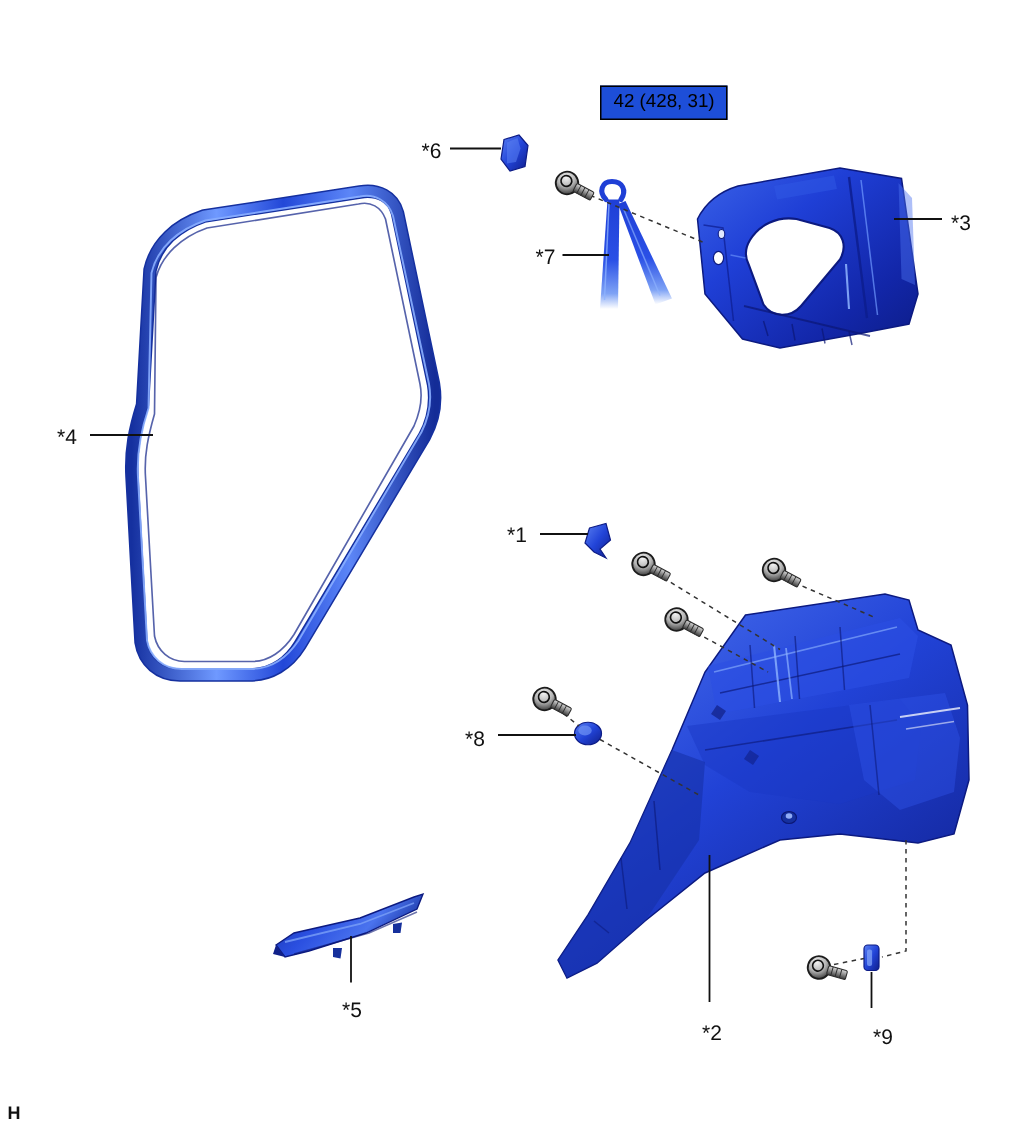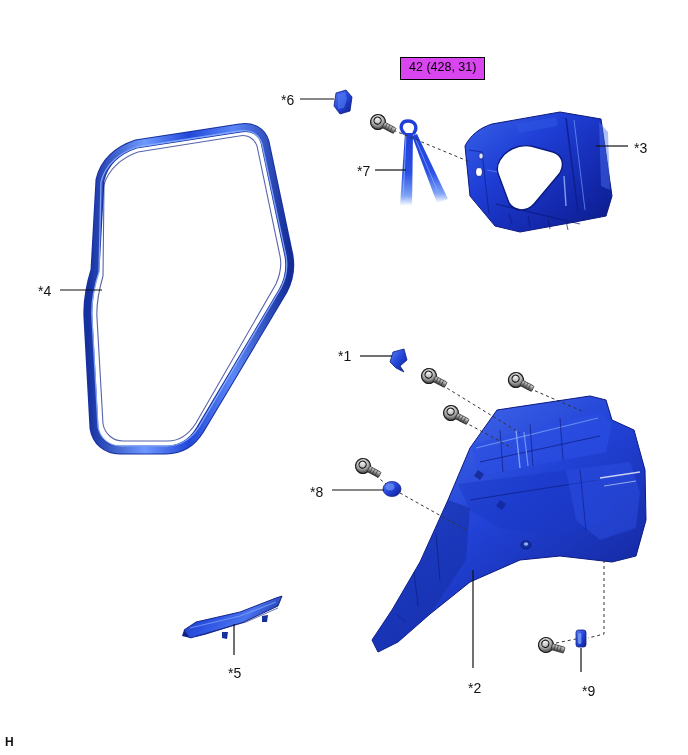--- a/index.html
+++ b/index.html
@@ -17,21 +17,21 @@
     position:absolute;
     font-family:"Liberation Sans", sans-serif;
     font-size:14px;
     color:#111111;
     white-space:nowrap;
     letter-spacing:0px;
   }
   .torque-box{
     position:absolute;
     border:1px solid #000000;
-    background:#d946ef;
+    background:#1d4ed8;
     font-family:"Liberation Sans", sans-serif;
     font-size:12.5px;
     color:#000000;
     padding:3px 8px 4px 8px;
     white-space:nowrap;
     line-height:1.1;
   }
   .sheet-mark{
     position:absolute;
     font-family:"Liberation Sans", sans-serif;

